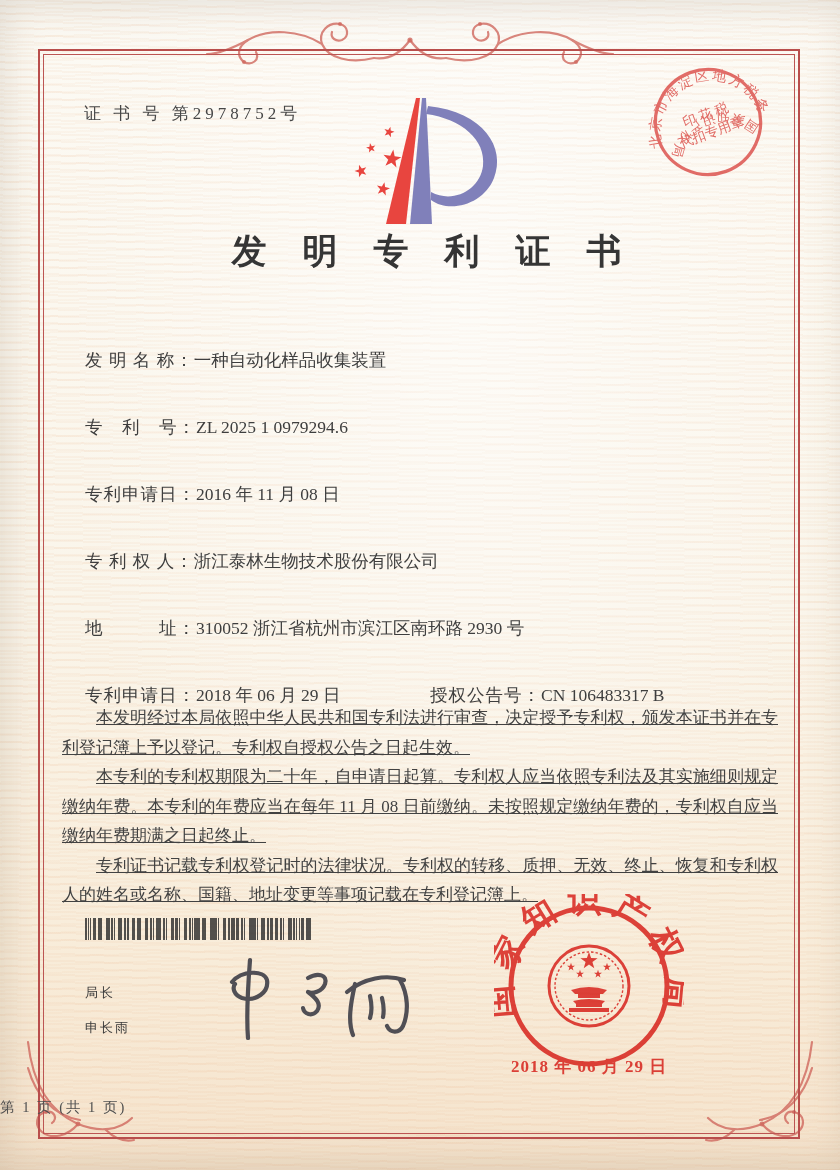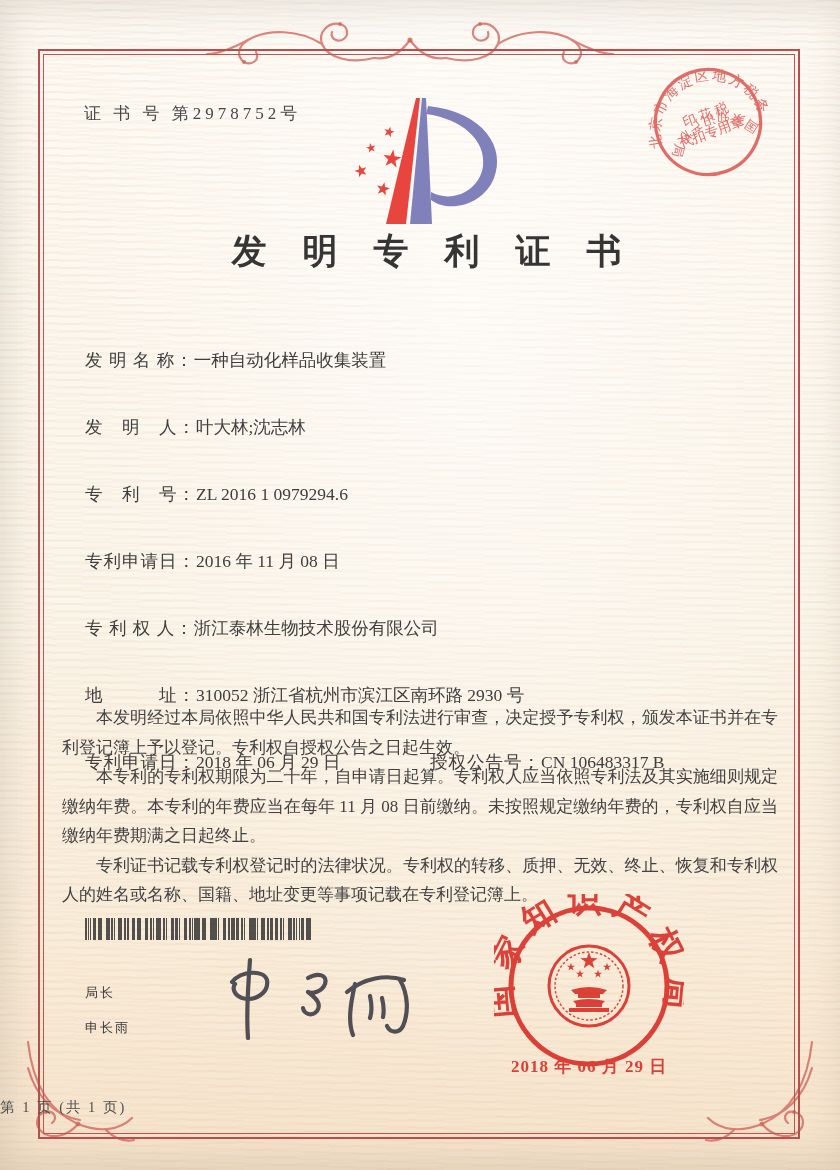--- a/index.html
+++ b/index.html
@@ -47,21 +47,21 @@
   .fields{
     position:absolute;left:85px;top:350px;width:700px;
     display:flex;flex-direction:column;gap:46px;
     font-size:17.5px;color:#3e3e3e;
   }
   .field-row{line-height:21px;white-space:nowrap;}
   .field-label{letter-spacing:1px;}
   .pair-first{display:inline-block;width:345px;}
   .paragraphs{
     position:absolute;left:62px;top:703px;width:716px;
-    font-size:17px;line-height:29.5px;color:#424242;text-align:justify;
+    font-size:17px;line-height:29.5px;color:#424242;text-align:justify;text-decoration:underline;
   }
   .paragraphs p{margin:0;text-indent:2em;}
   .barcode{
     position:absolute;left:85px;top:918px;width:228px;height:22px;
     opacity:.82;
     background-image:
       repeating-linear-gradient(90deg,#2e2e2e 0 2px,rgba(0,0,0,0) 2px 3px,#2e2e2e 3px 4px,rgba(0,0,0,0) 4px 8px,#2e2e2e 8px 11px,rgba(0,0,0,0) 11px 13px),
       repeating-linear-gradient(90deg,rgba(0,0,0,0) 0 5px,#2e2e2e 5px 6px,rgba(0,0,0,0) 6px 14px,#2e2e2e 14px 17px,rgba(0,0,0,0) 17px 19px);
   }
   .director{
@@ -171,24 +171,21 @@
 
   <div class="title">
     <span>发明专利证书</span>
   </div>
 
   <div class="fields">
     <div class="field-row">
       <span class="field-label">发 明 名 称：</span><span class="field-value">一种自动化样品收集装置</span>
     </div>
     <div class="field-row">
-      <span class="field-label">发　明　人：</span><span class="field-value">叶大林;沈志林</span>
-    </div>
-    <div class="field-row">
-      <span class="field-label">专　利　号：</span><span class="field-value">ZL 2016 1 0979294.6</span>
+      <span class="field-label">专　利　号：</span><span class="field-value">ZL 2025 1 0979294.6</span>
     </div>
     <div class="field-row">
       <span class="field-label">专利申请日：</span><span class="field-value">2016 年 11 月 08 日</span>
     </div>
     <div class="field-row">
       <span class="field-label">专 利 权 人：</span><span class="field-value">浙江泰林生物技术股份有限公司</span>
     </div>
     <div class="field-row">
       <span class="field-label">地　　　址：</span><span class="field-value">310052 浙江省杭州市滨江区南环路 2930 号</span>
     </div>

